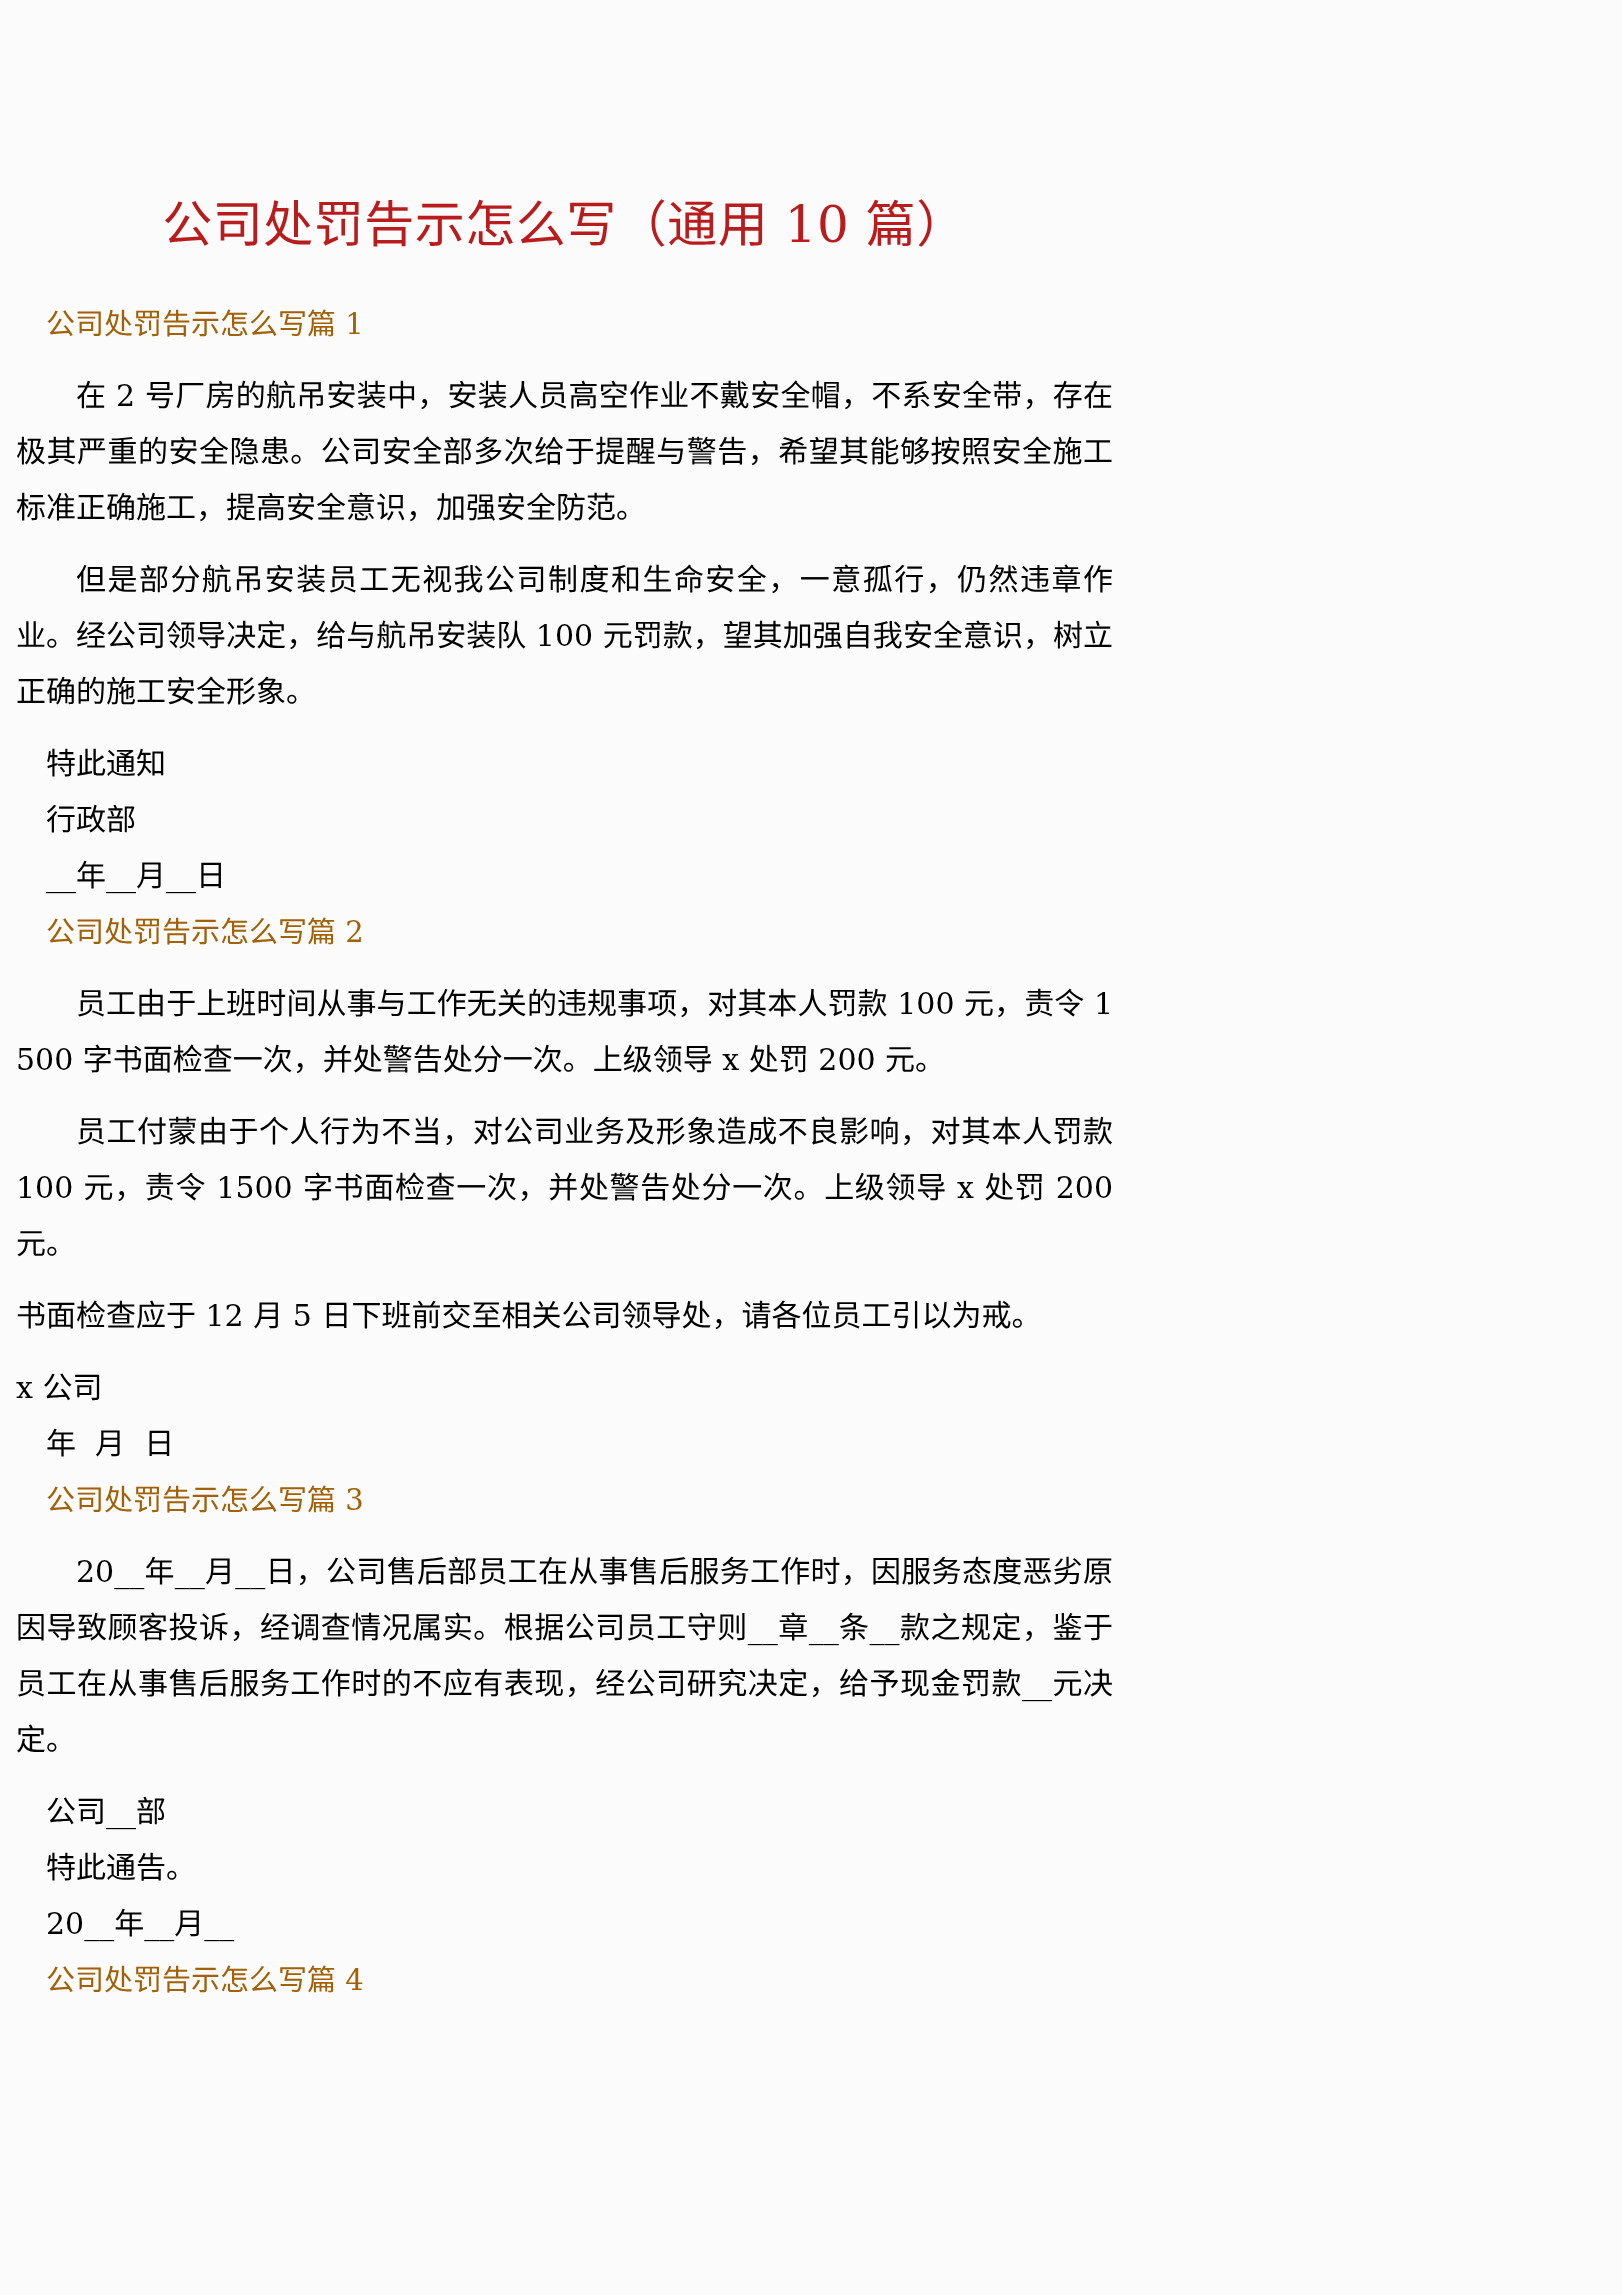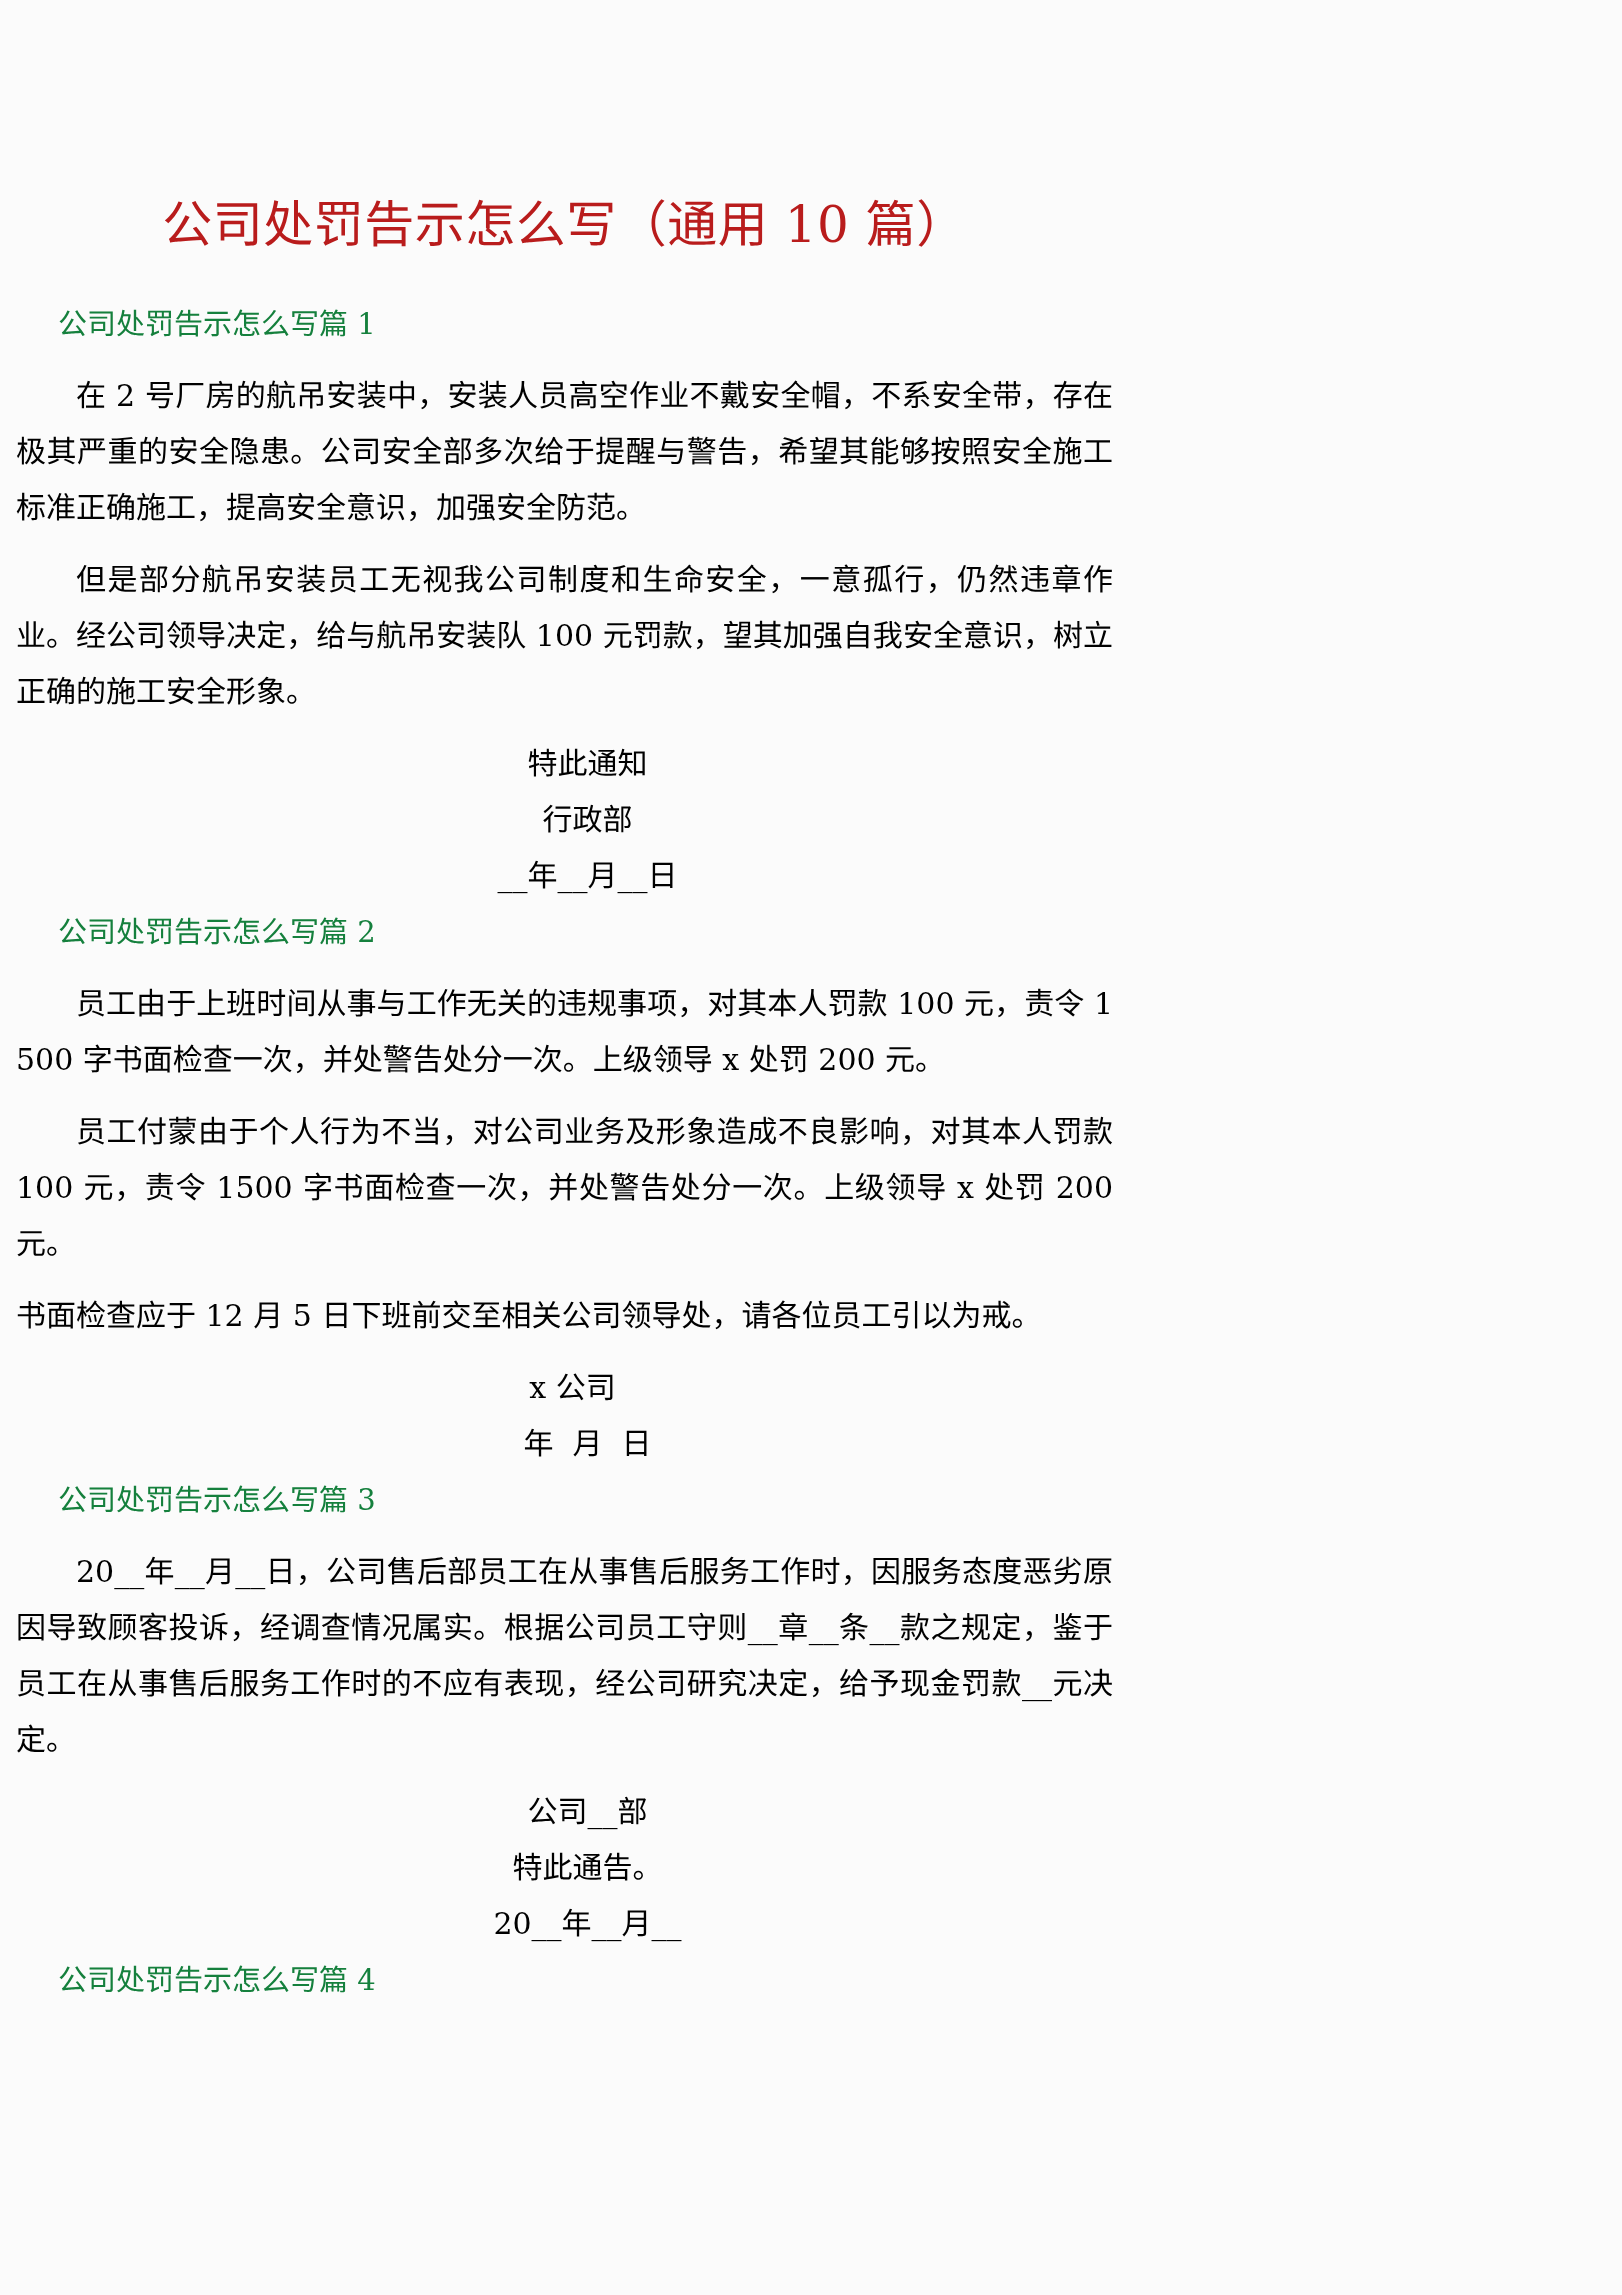--- a/index.html
+++ b/index.html
@@ -38,22 +38,22 @@
   .flow {
     position: absolute;
     top: 296px;
     left: 0;
     width: 1129px;
   }
   .sec-head {
     font-size: 29px;
     line-height: 56px;
     margin: 0;
-    padding: 0 0 0 58px;
-    color: #15803d;
+    padding: 0 0 0 46px;
+    color: #a16207;
     white-space: nowrap;
   }
   p.para {
     font-size: 30px;
     line-height: 56px;
     margin: 16px;
     padding: 0;
     color: #000000;
     text-align: justify;
     text-justify: inter-character;
@@ -63,21 +63,20 @@
   p.para.noindent {
     text-indent: 0;
   }
   p.line {
     font-size: 30px;
     line-height: 56px;
     margin: 0;
     padding: 0 0 0 46px;
     color: #000000;
     white-space: pre;
-    text-align: center;
   }
   p.line.flush {
     padding-left: 16px;
   }
 </style>
 </head>
 <body>
 
 <div class="page" style="background: rgb(251, 251, 251);">
 

